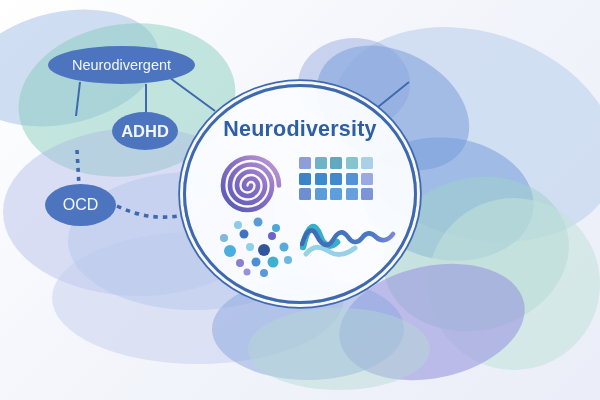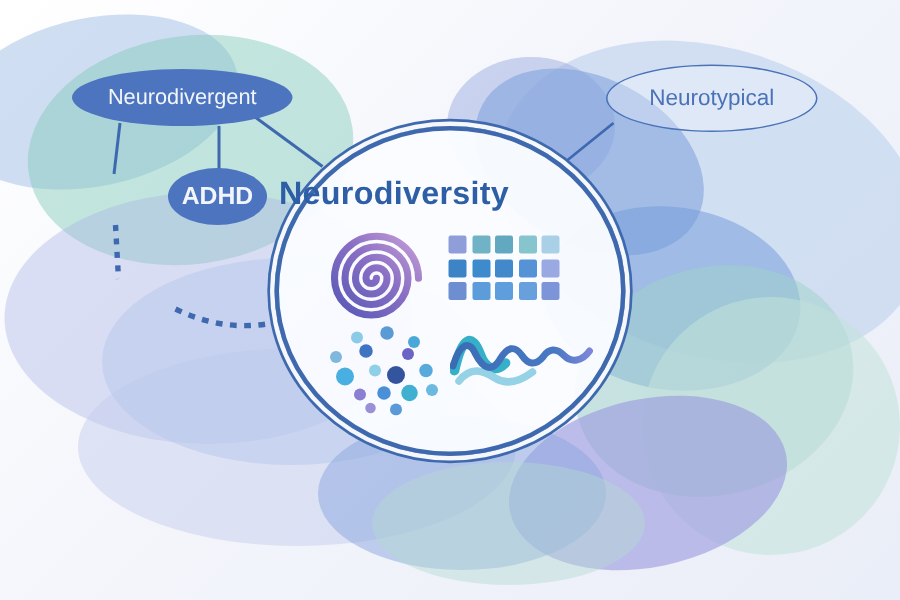--- a/index.html
+++ b/index.html
@@ -23,21 +23,21 @@
   #center-circle{
     position:absolute; z-index:4;
     left:183px; top:84px; width:228px; height:214px;
     border-radius:50%;
     background:rgba(250,252,255,0.96);
     border:3px solid #3e69ae;
     box-shadow:0 0 0 3px rgba(255,255,255,0.95), 0 0 0 4.8px #3e69ae;
   }
   #center-title{
     position:absolute; left:0; right:0; top:30px;
-    text-align:left; font-size:21.5px; font-weight:bold;
+    text-align:center; font-size:21.5px; font-weight:bold;
     color:#2e5ea6; letter-spacing:0.2px;
   }
   .icon{position:absolute;}
   #grid-icon{
     left:113px; top:70px; width:75px; height:44px;
     display:grid; grid-template-columns:repeat(5,12px);
     grid-template-rows:repeat(3,12px); gap:3.5px;
   }
   #grid-icon .sq{width:12px;height:12px;border-radius:1.5px;}
 </style>
@@ -69,22 +69,22 @@
     <line x1="77" y1="150" x2="79" y2="186" stroke="#3e69ae" stroke-width="3.6" stroke-dasharray="4 5"></line>
     <path d="M 117 206 Q 152 223 188 214" fill="none" stroke="#3e69ae" stroke-width="3.6" stroke-dasharray="4.5 5"></path>
   </svg>
 
   <div class="node" style="left:48px;top:46px;width:147px;height:38px;font-size:14.5px;">
     <span>Neurodivergent</span>
   </div>
   <div class="node" style="left:112px;top:112px;width:66px;height:38px;font-size:16.5px;font-weight:bold;">
     <span>ADHD</span>
   </div>
-  <div class="node outline" style="left:404px;top:43px;width:139px;height:43px;font-size:15px;">
-    <span>Neurotypical</span>
+  <div class="node" style="left:45px;top:184px;width:71px;height:42px;font-size:16px;">
+    <span>OCD</span>
   </div>
 
   <div id="center-circle">
     <div id="center-title">Neurodiversity</div>
 
     <svg class="icon" style="left:30px;top:60px;" width="70" height="70" viewBox="-20 -20 40 40">
       <defs>
         <linearGradient id="spiralGrad" x1="0" y1="1" x2="1" y2="0">
           <stop offset="0" stop-color="#5558b6"></stop>
           <stop offset="0.55" stop-color="#8a6fc4"></stop>

